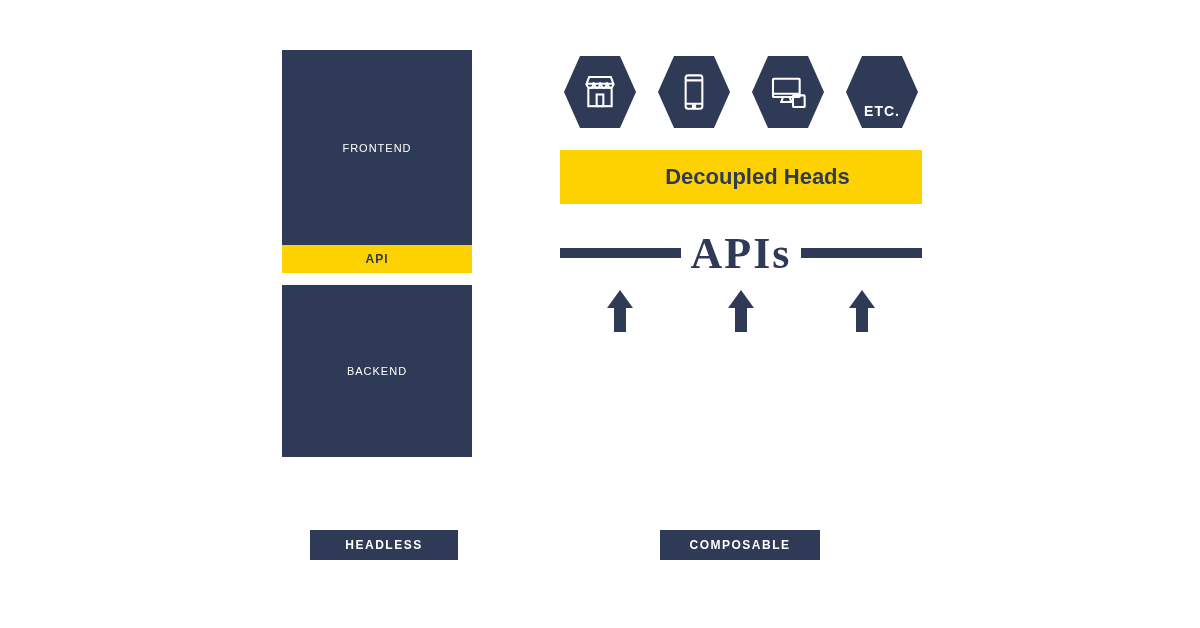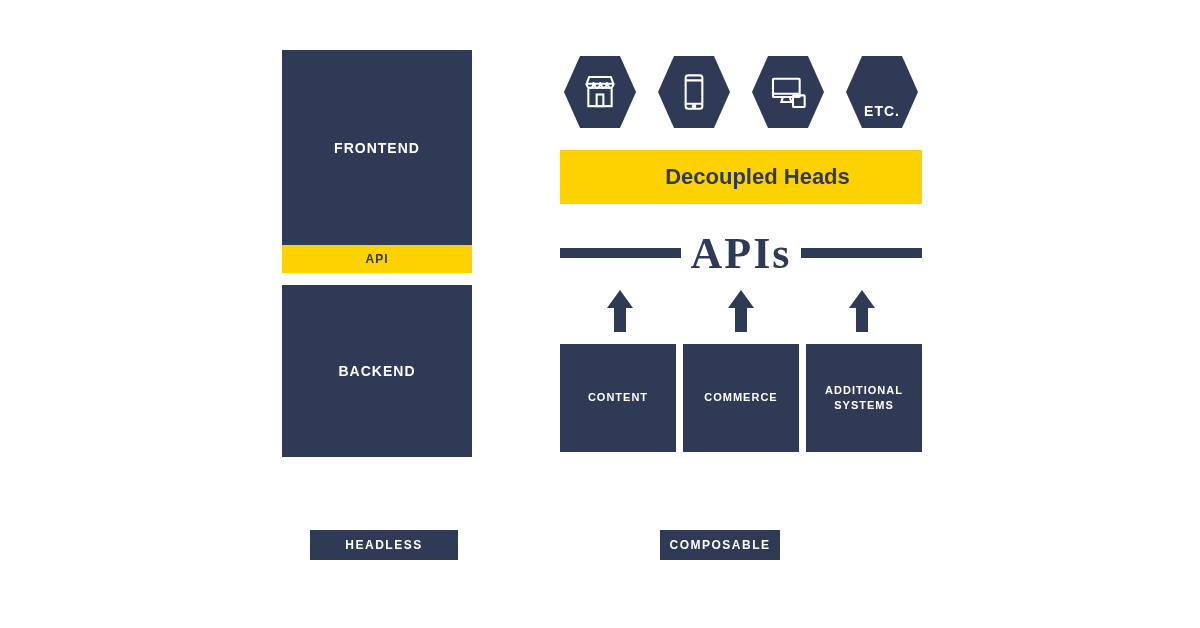--- a/index.html
+++ b/index.html
@@ -12,22 +12,22 @@
   html,body{width:1200px;height:628px;background:#fff;font-family:Arial,Helvetica,sans-serif;overflow:hidden;}
   .stage{position:relative;width:1200px;height:628px;}
 
   
   .left-col{position:absolute;left:282px;top:50px;width:190px;}
 
   .stack-box{
     position:relative;
     background:var(--navy);
     color:#fff;
-    font-weight:700;
-    font-size:14px;
+    font-weight:400;
+    font-size:11px;
     letter-spacing:1px;
     text-align:center;
     display:flex;align-items:center;justify-content:center;
   }
   .shadow-box{position:relative;}
   .shadow-box::before{
     content:"";position:absolute;top:5px;left:5px;right:-5px;bottom:-5px;
     background:var(--shadow);z-index:-1;
   }
   .frontend{height:195px;}
@@ -38,21 +38,21 @@
     font-weight:800;font-size:12px;letter-spacing:1px;
     display:flex;align-items:center;justify-content:center;
   }
 
   .caption{
     position:absolute;width:148px;height:30px;background:var(--navy);
     color:#fff;font-weight:800;font-size:12px;letter-spacing:1.5px;
     display:flex;align-items:center;justify-content:center;
   }
   .cap-left{left:310px;top:530px;}
-  .cap-right{left:660px;top:530px;width:120px;}
+  .cap-right{left:660px;top:530px;width:160px;}
 
   
   .right-col{position:absolute;left:560px;top:52px;width:362px;}
 
   .hex-row{display:flex;justify-content:space-between;width:100%;}
   .hex{
     width:80px;height:80px;background:var(--navy);
     clip-path:polygon(25% 5%,75% 5%,95% 50%,75% 95%,25% 95%,5% 50%);
     display:flex;align-items:center;justify-content:center;
   }
@@ -147,22 +147,17 @@
       <div class="apis-label">APIs</div>
       <div class="apis-line"></div>
     </div>
 
     <div class="arrow-row">
       <div class="arrow"></div>
       <div class="arrow"></div>
       <div class="arrow"></div>
     </div>
 
-    <div class="svc-row">
-      <div class="svc">CONTENT</div>
-      <div class="svc">COMMERCE</div>
-      <div class="svc">ADDITIONAL SYSTEMS</div>
-    </div>
 
   </div>
   <div class="caption cap-right">COMPOSABLE</div>
 
 </div>
 
 </body></html>

